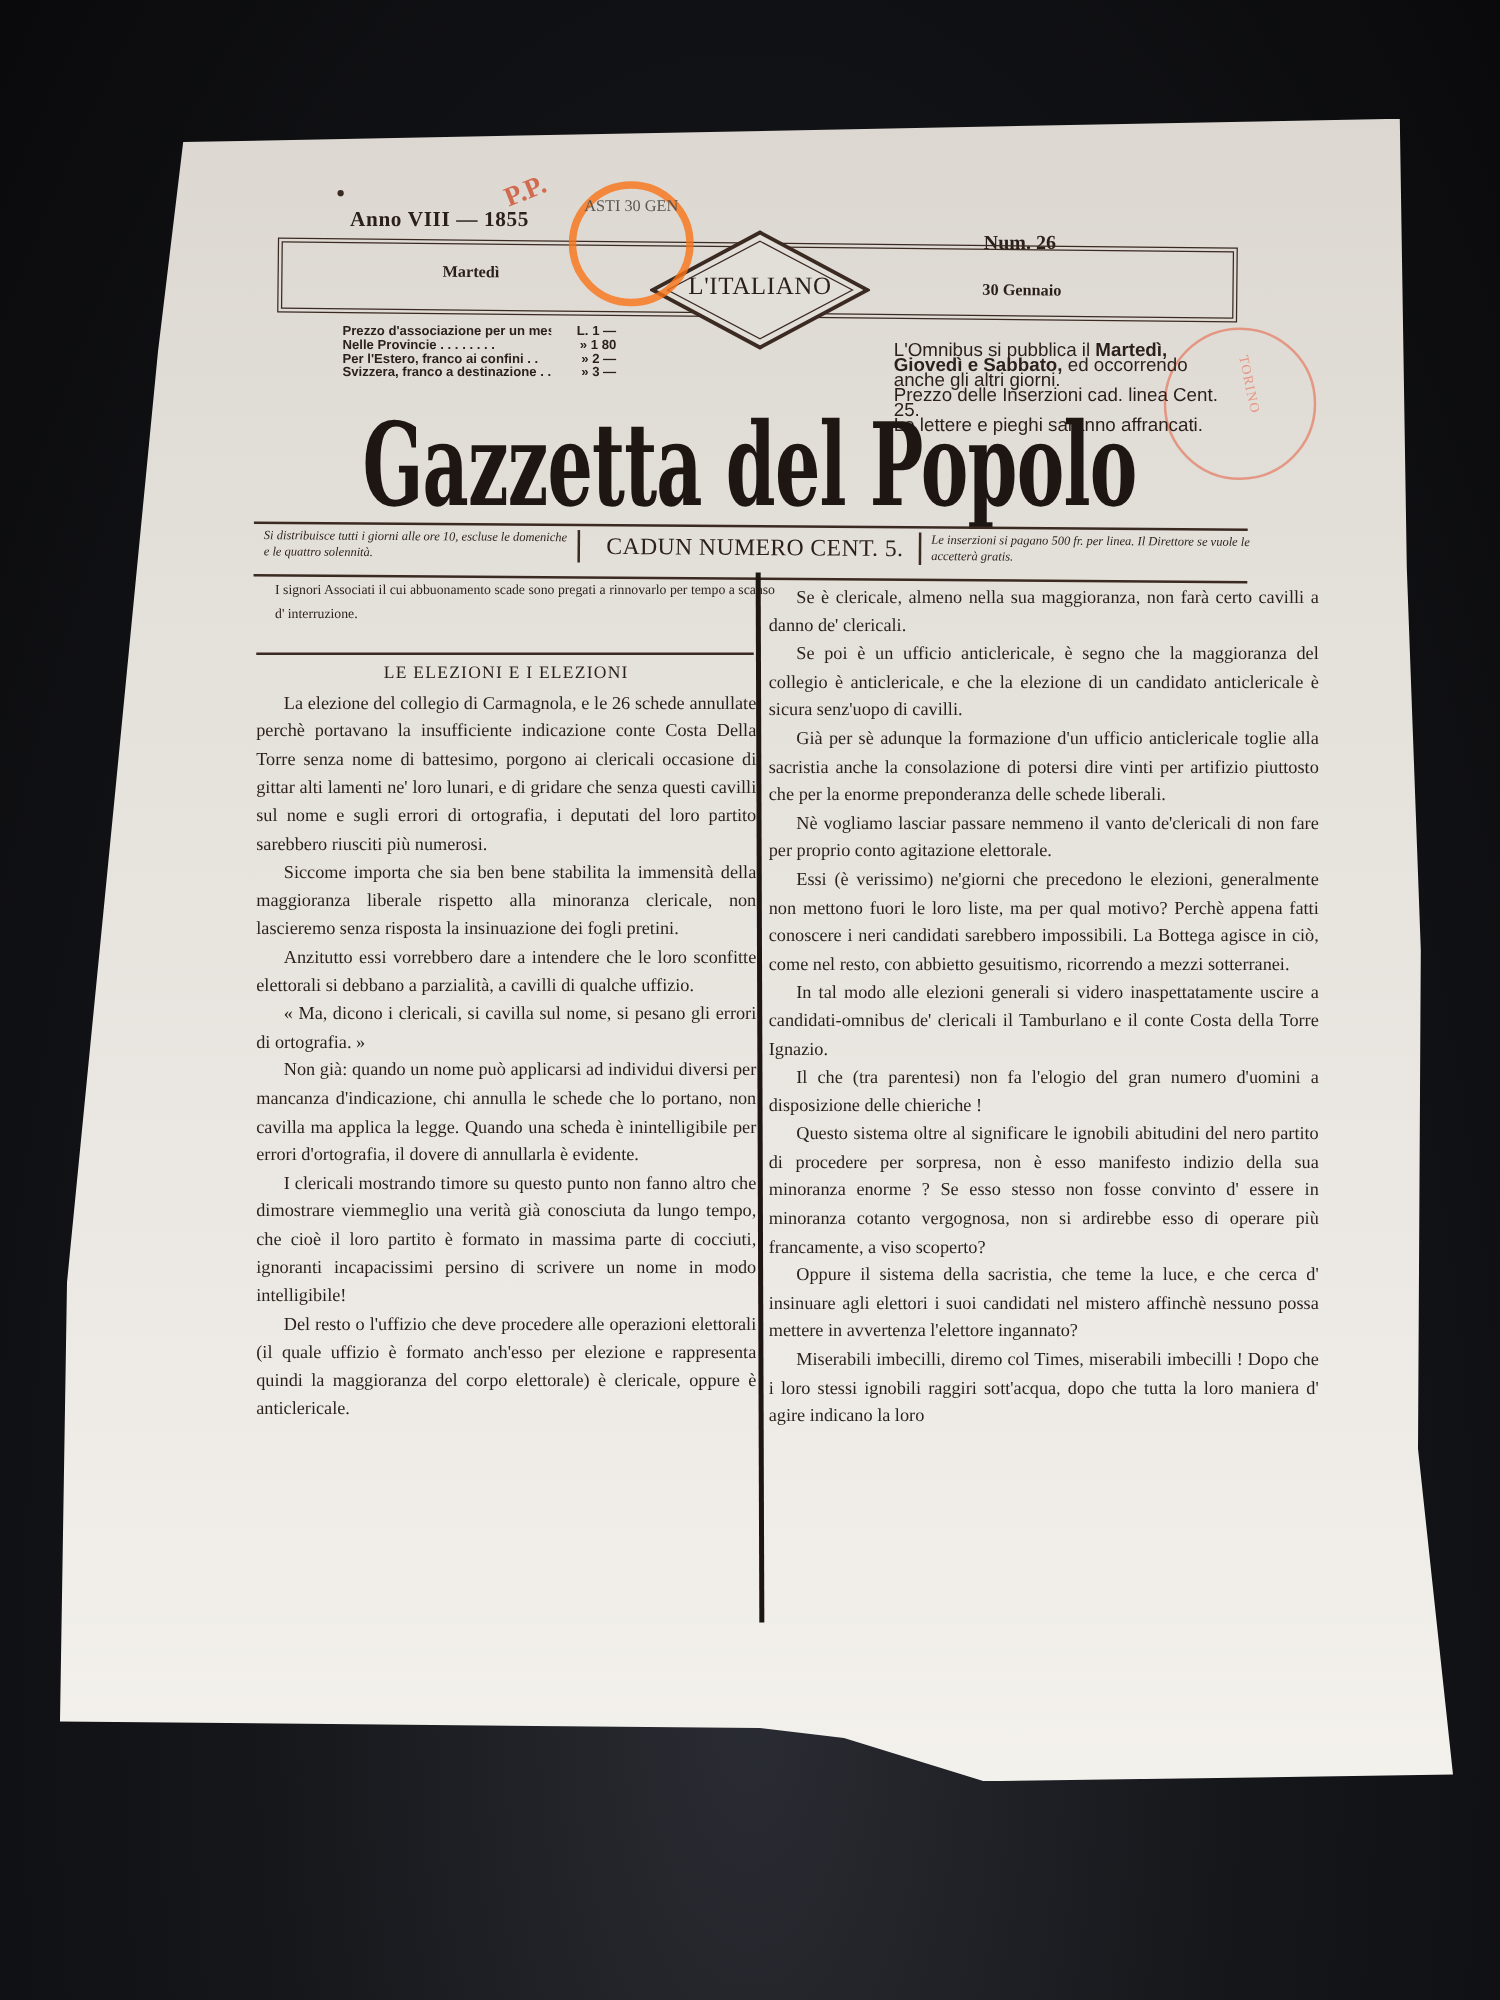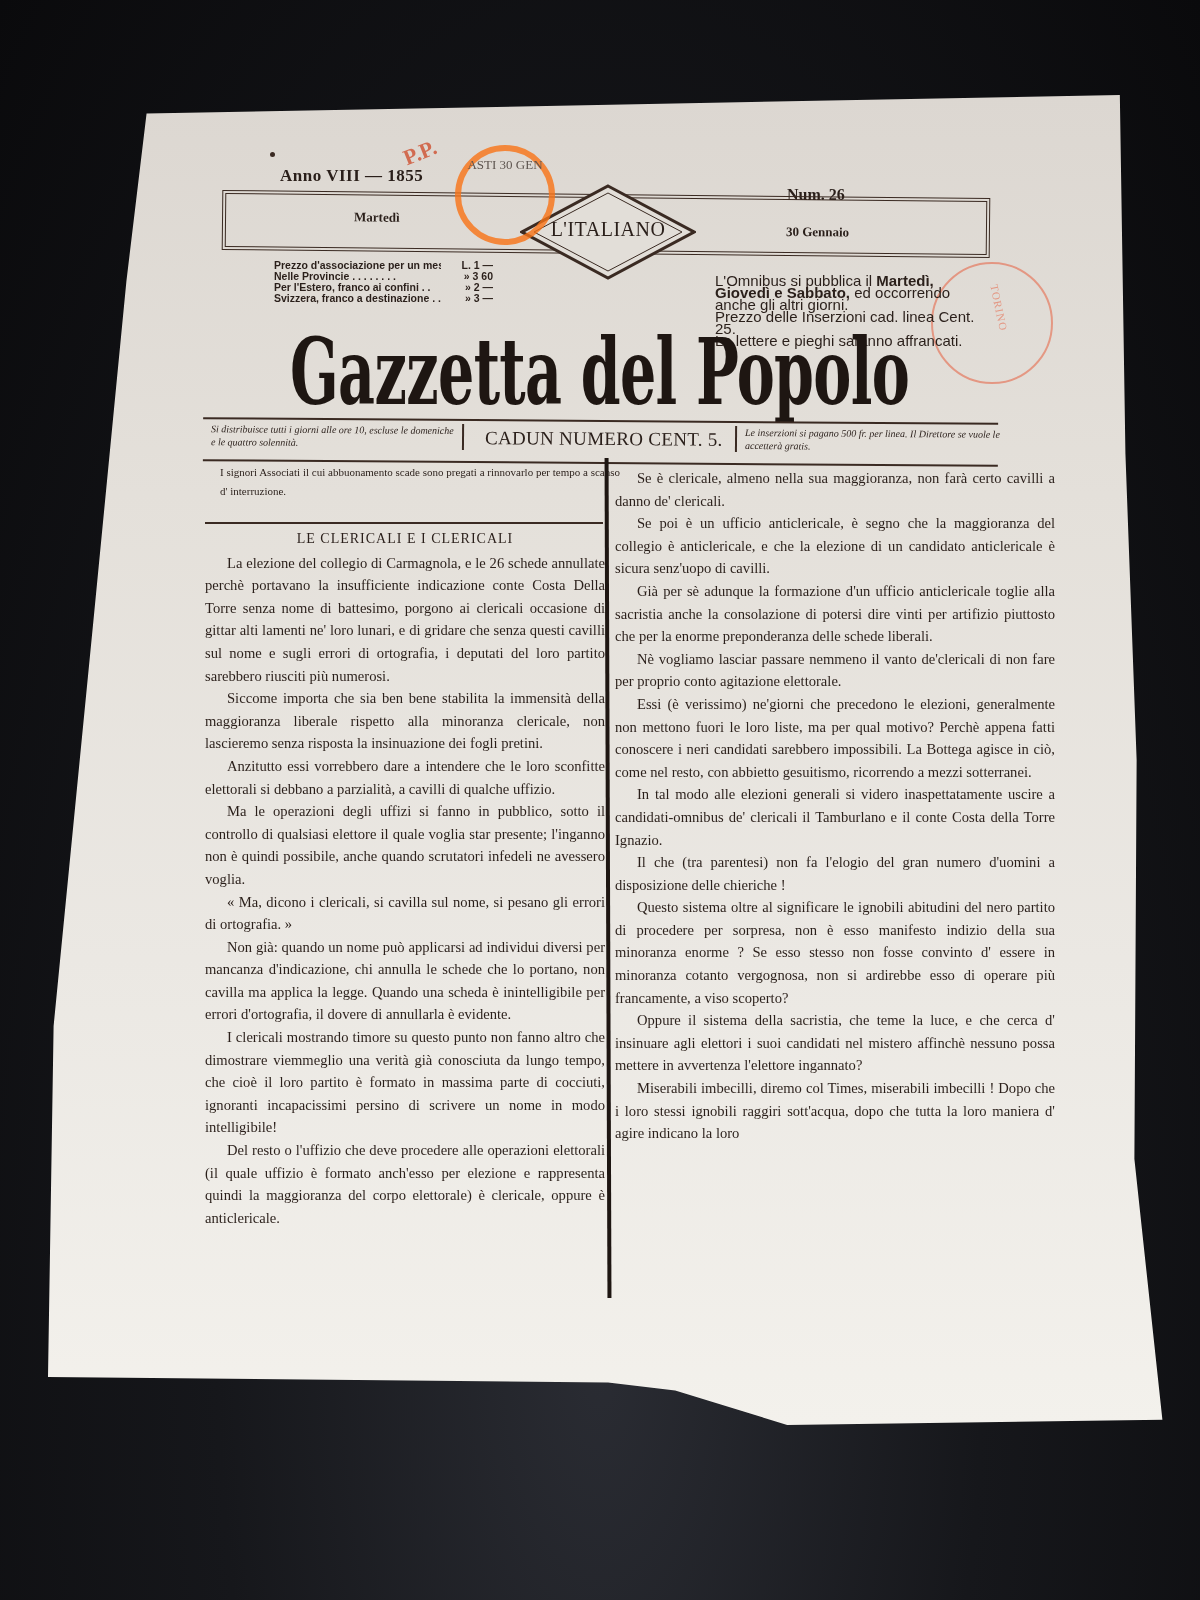--- a/index.html
+++ b/index.html
@@ -94,21 +94,21 @@
   <div class="t">TORINO</div>
 </div>
 
 <div class="abs prices ink">
   <div class="row">
       <span class="k">Prezzo d'associazione per un mese</span>
       <span class="v">L. 1 —</span>
     </div>
   <div class="row">
       <span class="k">Nelle Provincie . . . . . . . .</span>
-      <span class="v">» 3 60</span>
+      <span class="v">» 1 80</span>
     </div>
   <div class="row">
       <span class="k">Per l'Estero, franco ai confini . .</span>
       <span class="v">» 2 —</span>
     </div>
   <div class="row">
       <span class="k">Svizzera, franco a destinazione . .</span>
       <span class="v">» 3 —</span>
     </div>
 </div>
@@ -126,25 +126,24 @@
   <div class="cellM">CADUN NUMERO CENT. 5.</div>
   <div class="cellR">Le inserzioni si pagano 500 fr. per linea. Il Direttore se vuole le accetterà gratis.</div>
 </div>
 
 <div class="abs notice ink">I signori Associati il cui abbuonamento scade sono pregati a rinnovarlo per tempo a scanso d' interruzione.</div>
 <div class="rule" style="left:205px; top:522px; width:398px;"></div>
 
 <div class="abs vrule"></div>
 
 <div class="abs colL ink">
-  <h3>LE CLERICALI E I CLERICALI</h3>
+  <h3>LE ELEZIONI E I ELEZIONI</h3>
   <p>La elezione del collegio di Carmagnola, e le 26 schede annullate perchè portavano la insufficiente indicazione conte Costa Della Torre senza nome di battesimo, porgono ai clericali occasione di gittar alti lamenti ne' loro lunari, e di gridare che senza questi cavilli sul nome e sugli errori di ortografia, i deputati del loro partito sarebbero riusciti più numerosi.</p>
   <p>Siccome importa che sia ben bene stabilita la immensità della maggioranza liberale rispetto alla minoranza clericale, non lascieremo senza risposta la insinuazione dei fogli pretini.</p>
   <p>Anzitutto essi vorrebbero dare a intendere che le loro sconfitte elettorali si debbano a parzialità, a cavilli di qualche uffizio.</p>
-  <p>Ma le operazioni degli uffizi si fanno in pubblico, sotto il controllo di qualsiasi elettore il quale voglia star presente; l'inganno non è quindi possibile, anche quando scrutatori infedeli ne avessero voglia.</p>
   <p>« Ma, dicono i clericali, si cavilla sul nome, si pesano gli errori di ortografia. »</p>
   <p>Non già: quando un nome può applicarsi ad individui diversi per mancanza d'indicazione, chi annulla le schede che lo portano, non cavilla ma applica la legge. Quando una scheda è inintelligibile per errori d'ortografia, il dovere di annullarla è evidente.</p>
   <p>I clericali mostrando timore su questo punto non fanno altro che dimostrare viemmeglio una verità già conosciuta da lungo tempo, che cioè il loro partito è formato in massima parte di cocciuti, ignoranti incapacissimi persino di scrivere un nome in modo intelligibile!</p>
   <p>Del resto o l'uffizio che deve procedere alle operazioni elettorali (il quale uffizio è formato anch'esso per elezione e rappresenta quindi la maggioranza del corpo elettorale) è clericale, oppure è anticlericale.</p>
 </div>
 
 <div class="abs colR ink">
   <p>Se è clericale, almeno nella sua maggioranza, non farà certo cavilli a danno de' clericali.</p>
   <p>Se poi è un ufficio anticlericale, è segno che la maggioranza del collegio è anticlericale, e che la elezione di un candidato anticlericale è sicura senz'uopo di cavilli.</p>
   <p>Già per sè adunque la formazione d'un ufficio anticlericale toglie alla sacristia anche la consolazione di potersi dire vinti per artifizio piuttosto che per la enorme preponderanza delle schede liberali.</p>

